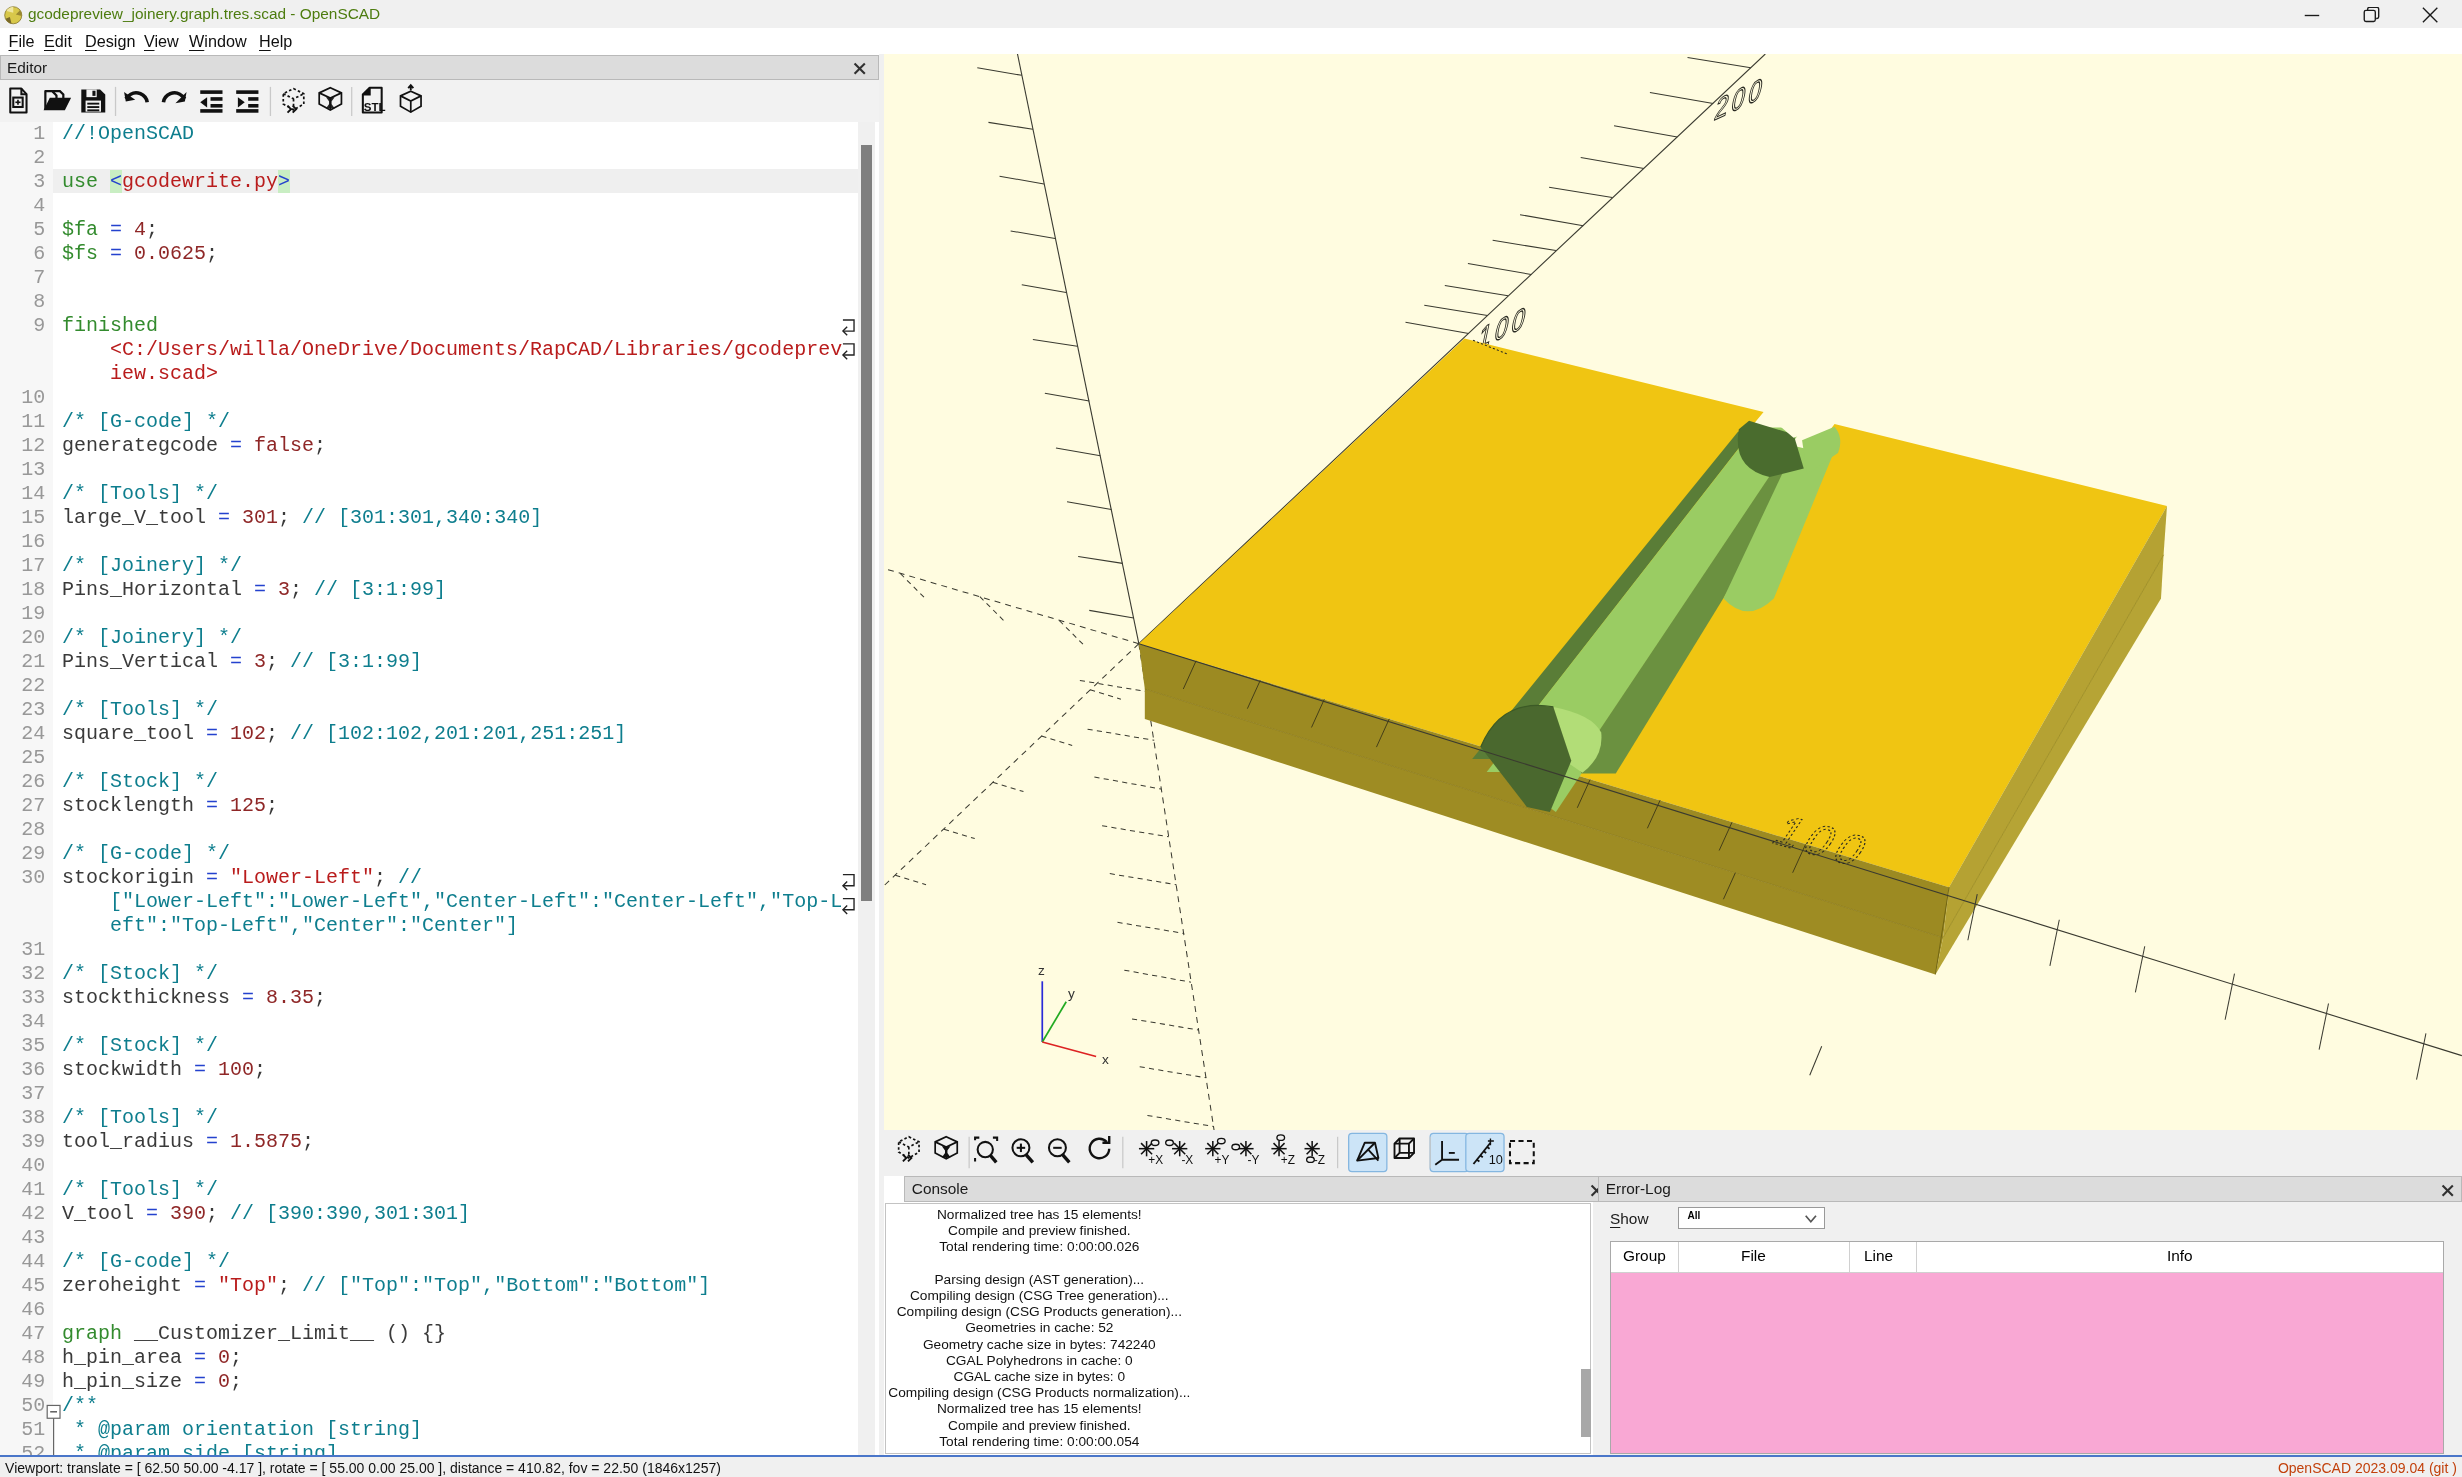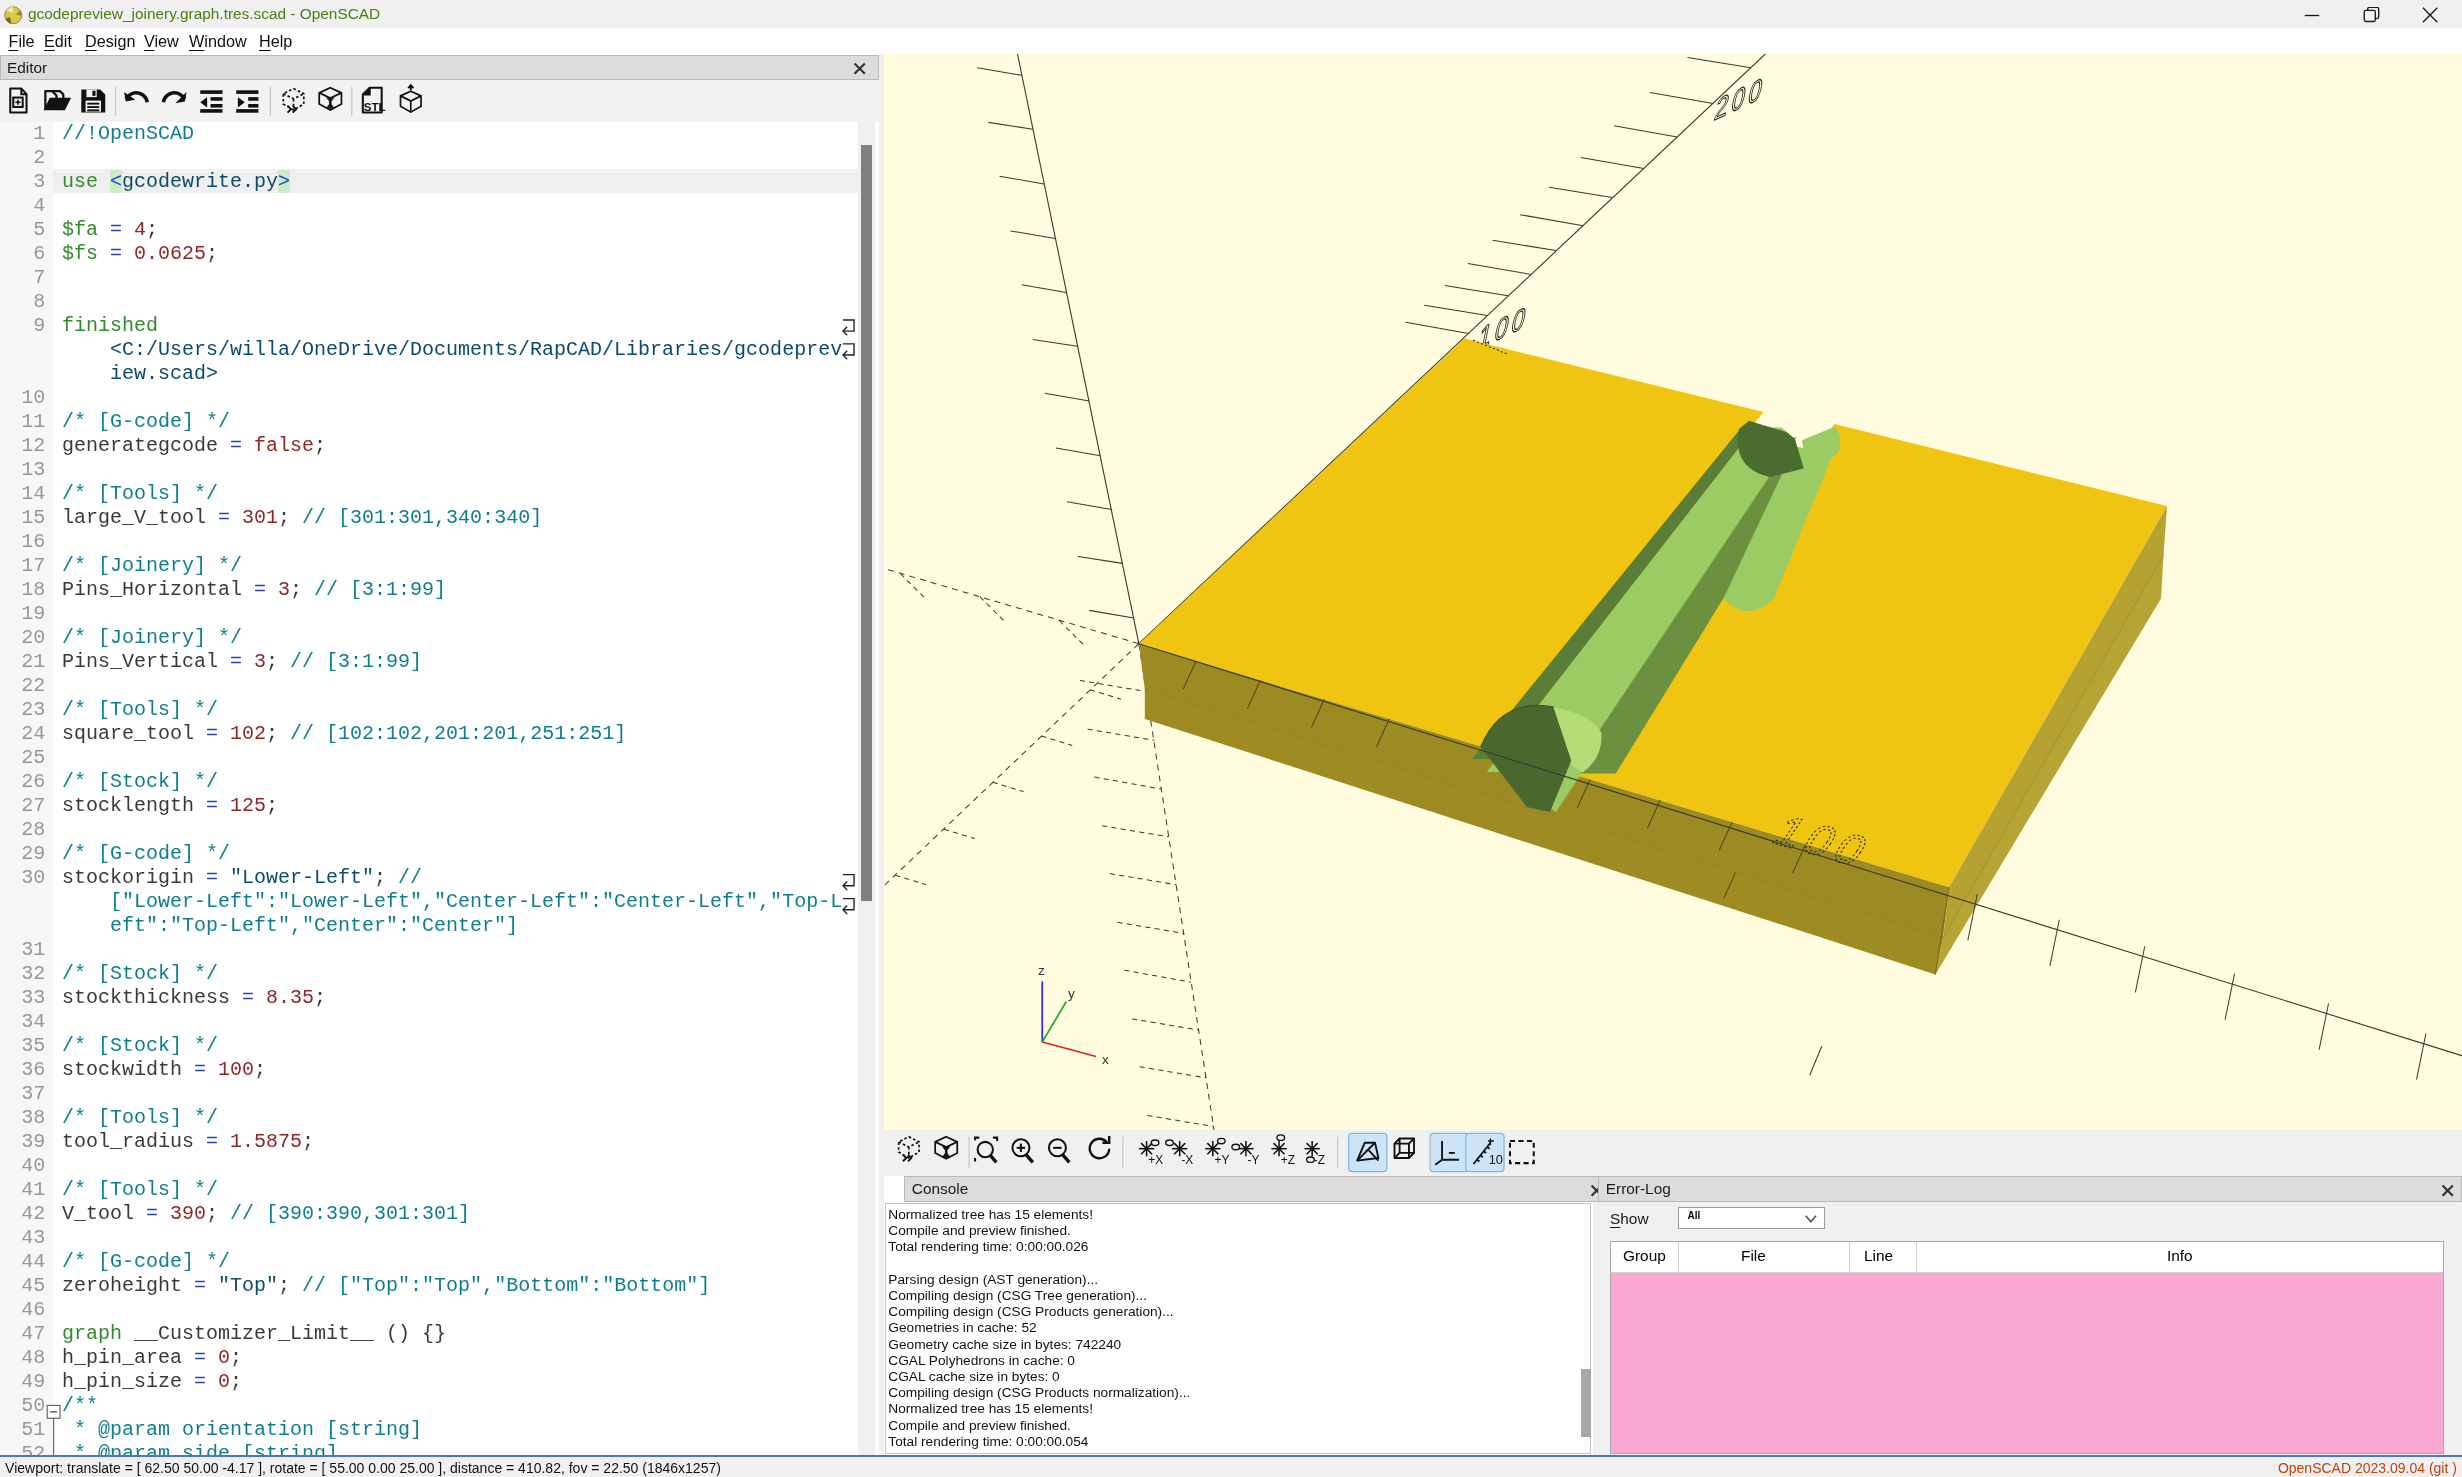--- a/index.html
+++ b/index.html
@@ -18,33 +18,33 @@
   #edtools { position:absolute; left:0; top:25px; width:879px; height:42px; background:#f2f2f2; }
   #gutter { position:absolute; left:0; top:67px; width:53px; height:1389px; background:#f7f7f7;
     font-family:"Liberation Mono", monospace; font-size:20px; line-height:24px;
     text-align:right; color:#989898; white-space:pre; padding-right:7.7px; }
   #code { position:absolute; left:62px; top:67px; width:795px; height:1389px;
     font-family:"Liberation Mono", monospace; font-size:20px; line-height:24px;
     white-space:pre; color:#3a3a3a; }
   #codebg3 { position:absolute; left:53px; top:114px; width:805px; height:24px; background:#efefef; }
   .c { color:#0e7e8e; }
   .k { color:#338b2e; }
-  .p { color:#0c4a6e; }
+  .p { color:#b91c1c; }
   .o { color:#2442ce; }
   .n { color:#8f2727; }
   .hl { background:#c9eec3; color:#2442ce; }
   #vscroll { position:absolute; left:858px; top:67px; width:17px; height:1334px; background:#f0f0f0; }
   #vthumb { position:absolute; left:3.4px; top:23px; width:11px; height:756px; background:#7f7f7f; }
   #splitv { position:absolute; left:879px; top:54px; width:5.1px; height:1401px; background:#f0f0f0; }
   #viewport { position:absolute; left:884px; top:54px; width:1578px; height:1076px; background:#fffce0; }
   #vptools { position:absolute; left:884px; top:1130px; width:1578px; height:45px; background:#f0f0f0; }
   #console { position:absolute; left:884px; top:1176px; width:709px; height:280px; background:#ffffff; }
   #conhead { position:absolute; left:0; top:0; width:709px; height:26px; background:#dcdcdc; border:0.9px solid #b9b9b9;margin-left:20px; }
   #conhead span { position:absolute; left:6.8px; top:3.4px; font-size:15.4px; color:#1a1a1a; }
-  #conbody { position:absolute; left:4.3px; top:31px; font-size:13.7px; line-height:16.2px; color:#111; white-space:pre; }
+  #conbody { position:absolute; left:4.3px; top:31px; font-size:13.7px; line-height:16.2px; color:#111; white-space:pre;text-align:center; }
   #errlog { position:absolute; left:1598px; top:1176px; width:864px; height:280px; background:#f0f0f0; }
   #errhead { position:absolute; left:0; top:0; width:864px; height:26px; background:#dcdcdc; border:0.9px solid #b9b9b9; }
   #errhead span { position:absolute; left:6.8px; top:3.4px; font-size:15.4px; color:#1a1a1a; }
   #statusbar { position:absolute; left:0; top:1455px; width:2462px; height:22px; background:#f0f0f0;
     border-top:2.6px solid #4a76c9; }
   #statusbar .lt { position:absolute; left:5.1px; top:2.6px; font-size:14px; color:#111; }
   #statusbar .rt { position:absolute; right:5.1px; top:2.6px; font-size:14px; color:#c2410c; }
 </style>
 </head>
 <body>

